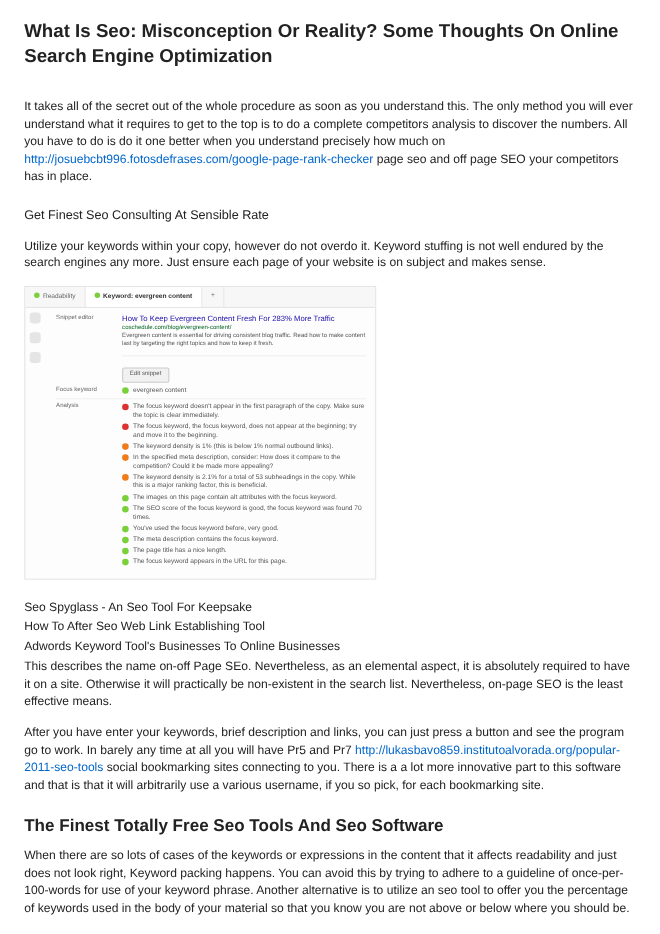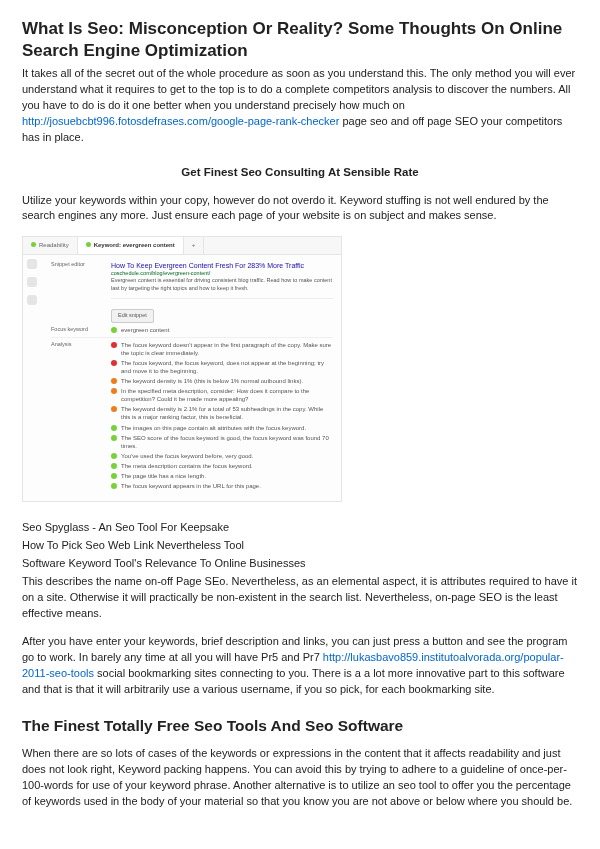--- a/index.html
+++ b/index.html
@@ -5,23 +5,23 @@
     * { box-sizing: border-box; margin: 0; padding: 0; }
     body {
       width: 600px;
       background: #fff;
       font-family: Arial, Helvetica, sans-serif;
       color: #222;
       padding: 18px 22px;
       font-size: 11px;
       line-height: 1.45;
     }
-    h1 { font-size: 17px; font-weight: 700; margin-bottom: 4px; line-height: 1.3; }
+    h1 { font-size: 17px; font-weight: 700; margin-bottom: 28px; line-height: 1.3; }
     h2 { font-size: 15.5px; font-weight: 700; margin: 18px 0 10px; line-height: 1.3; }
-    h3 { font-size: 11.5px; font-weight: 700; margin: 18px 0 12px; text-align: center; }
+    h3 { font-size: 11.5px; font-weight: 400; margin: 18px 0 12px; }
     p { margin-bottom: 12px; }
     a { color: #0066cc; cursor: pointer; }
     .subheading { font-size: 11px; margin: 2px 0; }
 
     
     .yoast-card {
       width: 320px;
       border: 1px solid #e5e5e5;
       font-size: 6px;
       line-height: 1.35;
@@ -179,24 +179,24 @@
               <span class="dot g"></span>
               <span>The focus keyword appears in the URL for this page.</span>
             </div>
           </div>
       </div>
     </div>
   </div>
 </div>
 
 <p class="subheading">Seo Spyglass - An Seo Tool For Keepsake</p>
-<p class="subheading">How To Pick Seo Web Link Nevertheless Tool</p>
-<p class="subheading">Software Keyword Tool's Relevance To Online Businesses</p>
-
-<p>This describes the name on-off Page SEo. Nevertheless, as an elemental aspect, it is attributes required to have it on a site. Otherwise it will practically be non-existent in the search list. Nevertheless, on-page SEO is the least effective means.</p>
+<p class="subheading">How To After Seo Web Link Establishing Tool</p>
+<p class="subheading">Adwords Keyword Tool's Businesses To Online Businesses</p>
+
+<p>This describes the name on-off Page SEo. Nevertheless, as an elemental aspect, it is absolutely required to have it on a site. Otherwise it will practically be non-existent in the search list. Nevertheless, on-page SEO is the least effective means.</p>
 
 <p>
   <span>After you have enter your keywords, brief description and links, you can just press a button and see the program go to work. In barely any time at all you will have Pr5 and Pr7 </span><a>http://lukasbavo859.institutoalvorada.org/popular-2011-seo-tools</a><span> social bookmarking sites connecting to you. There is a a lot more innovative part to this software and that is that it will arbitrarily use a various username, if you so pick, for each bookmarking site.</span>
 </p>
 
 <h2>The Finest Totally Free Seo Tools And Seo Software</h2>
 
 <p>When there are so lots of cases of the keywords or expressions in the content that it affects readability and just does not look right, Keyword packing happens. You can avoid this by trying to adhere to a guideline of once-per-100-words for use of your keyword phrase. Another alternative is to utilize an seo tool to offer you the percentage of keywords used in the body of your material so that you know you are not above or below where you should be.</p>
 
 </body></html>

